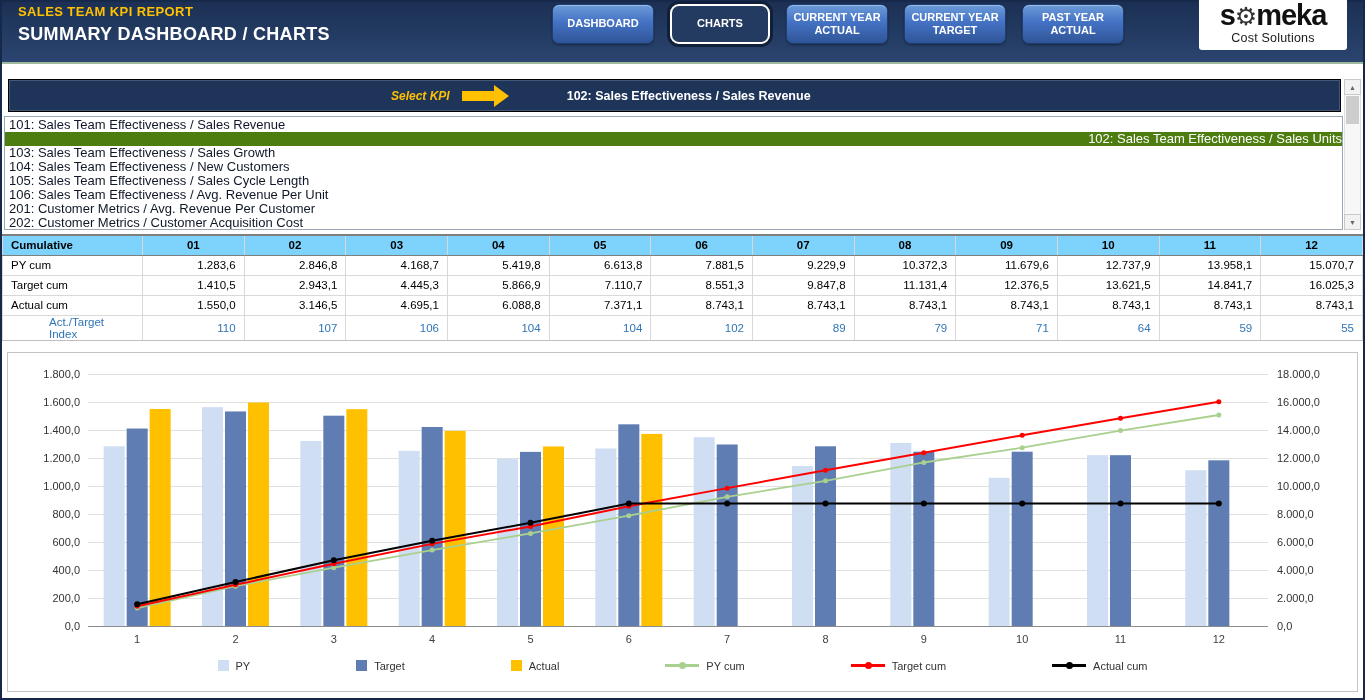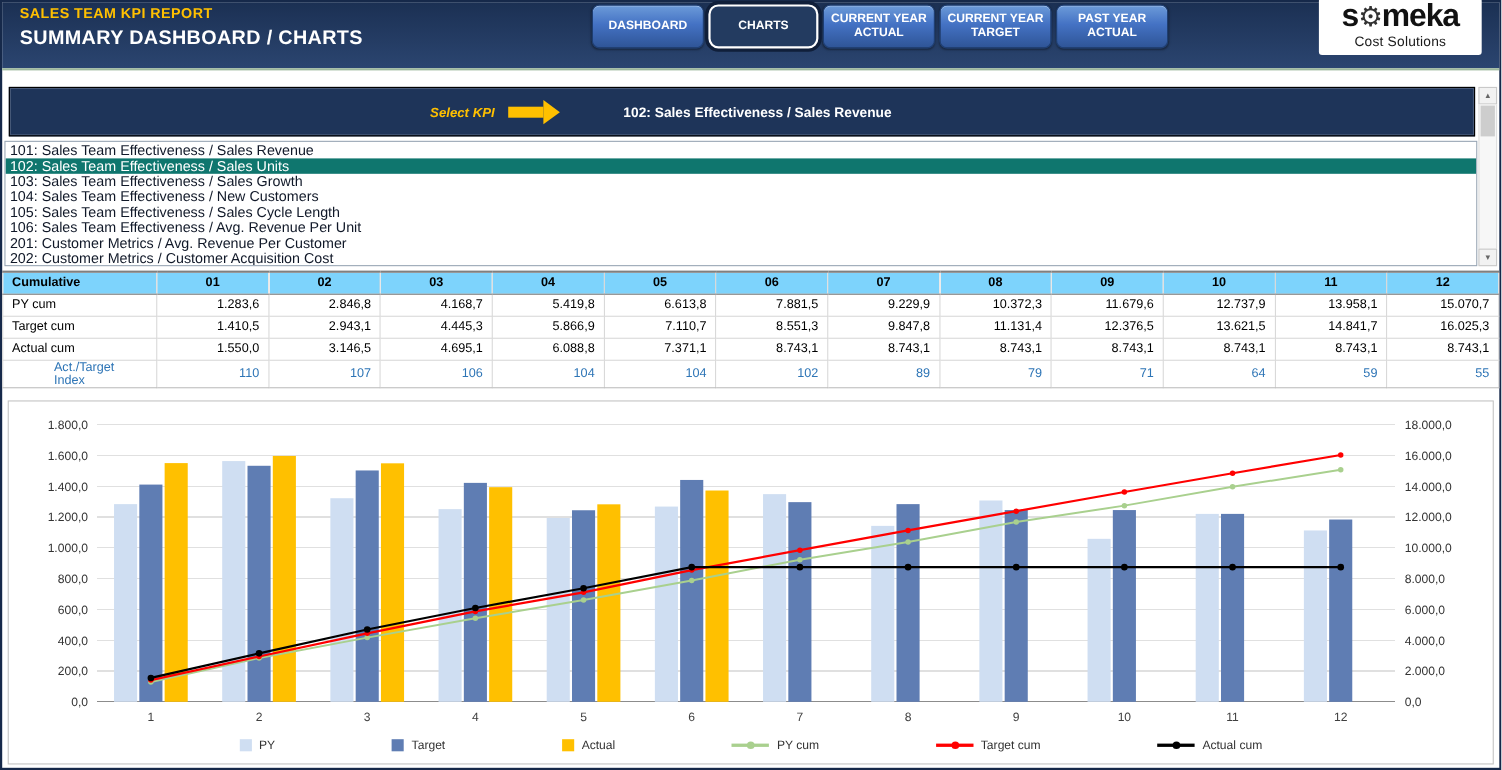--- a/index.html
+++ b/index.html
@@ -20,21 +20,21 @@
   .hdr {
     height:62px; flex:0 0 62px;
     background:linear-gradient(#1B3053, #2B4570);
     display:flex; align-items:center;
     padding:0 16px 16px 16px;
     border-bottom:2px solid #9DB89D;
   }
   .hdr-titles { width:520px; }
   .app-title { color:#FFC000; font-weight:bold; font-size:13px; letter-spacing:.4px; }
   .page-title { color:#ffffff; font-weight:bold; font-size:18px; margin-top:5px; letter-spacing:.3px; }
-  .nav-btns { display:flex; align-items:center; gap:4px; }
+  .nav-btns { display:flex; align-items:center; gap:16px; margin-left:14px; }
   .nav-btn {
     min-width:102px; height:40px;
     background:linear-gradient(#6C9BD9 0%, #4472C4 45%, #2F5597 100%);
     border:1px solid #1F3F73; border-radius:7px;
     color:#fff; font-weight:bold; font-size:11px; line-height:1.2;
     white-space:pre-line; text-align:center;
     box-shadow:inset 0 1px 0 rgba(255,255,255,.35), 0 1px 2px rgba(0,0,0,.4);
     cursor:pointer; font-family:inherit;
   }
   .nav-btn.active {
@@ -48,21 +48,21 @@
     padding:3px 12px 5px 12px; text-align:center; min-width:148px;
   }
   .logo-brand { font-size:29px; font-weight:bold; color:#111; letter-spacing:-1px; line-height:1; }
   .logo-gear { font-size:25px; color:#333; font-weight:normal; }
   .logo-tagline { font-size:12.5px; color:#1a1a1a; margin-top:1px; letter-spacing:.2px; }
 
   
   .select-and-list { display:flex; align-items:stretch; padding:15px 2px 0 2px; }
   .sl-left { flex:1; display:flex; flex-direction:column; min-width:0; }
   .kpi-bar {
-    height:45px; margin:0 2px 4px 4px;
+    height:33px; margin:0 2px 4px 4px;
     background:#1E3459; border:1px solid #000000;
     box-shadow:inset 0 0 0 1px rgba(255,255,255,.18);
     display:flex; align-items:center;
   }
   .kpi-label { margin-left:382px; color:#FFC000; font-style:italic; font-weight:bold; font-size:12px; }
   .kpi-arrow { display:flex; align-items:center; margin-left:12px; }
   .kpi-arrow .shaft { width:32px; height:10px; background:#FFC000; }
   .kpi-arrow .head {
     width:0; height:0;
     border-top:11px solid transparent; border-bottom:11px solid transparent;
@@ -71,21 +71,21 @@
   .kpi-value { margin-left:58px; color:#ffffff; font-weight:bold; font-size:12.5px; }
 
   .kpi-list {
     height:114px; border:1px solid #9AA7B5; background:#fff;
     overflow:hidden; padding-top:1px;
   }
   .kpi-item {
     height:14px; line-height:14px; font-size:13px; color:#101828;
     padding-left:4px; cursor:default; white-space:nowrap;
   }
-  .kpi-item.selected { background:#0f766e; color:#ffffff; }
+  .kpi-item.selected { background:#4d7c0f; color:#ffffff;text-align:right; }
 
   .vscroll { width:17px; flex:0 0 17px; display:flex; flex-direction:column; margin-left:1px; }
   .sb-btn {
     height:16px; background:#F2F2F2; border:1px solid #C9C9C9;
     font-size:7px; color:#666; display:flex; align-items:center; justify-content:center;
     cursor:pointer;
   }
   .sb-track { flex:1; background:#F7F7F7; border-left:1px solid #E0E0E0; border-right:1px solid #E0E0E0; }
   .sb-thumb { height:28px; background:#CDCDCD; margin:1px; }
 

